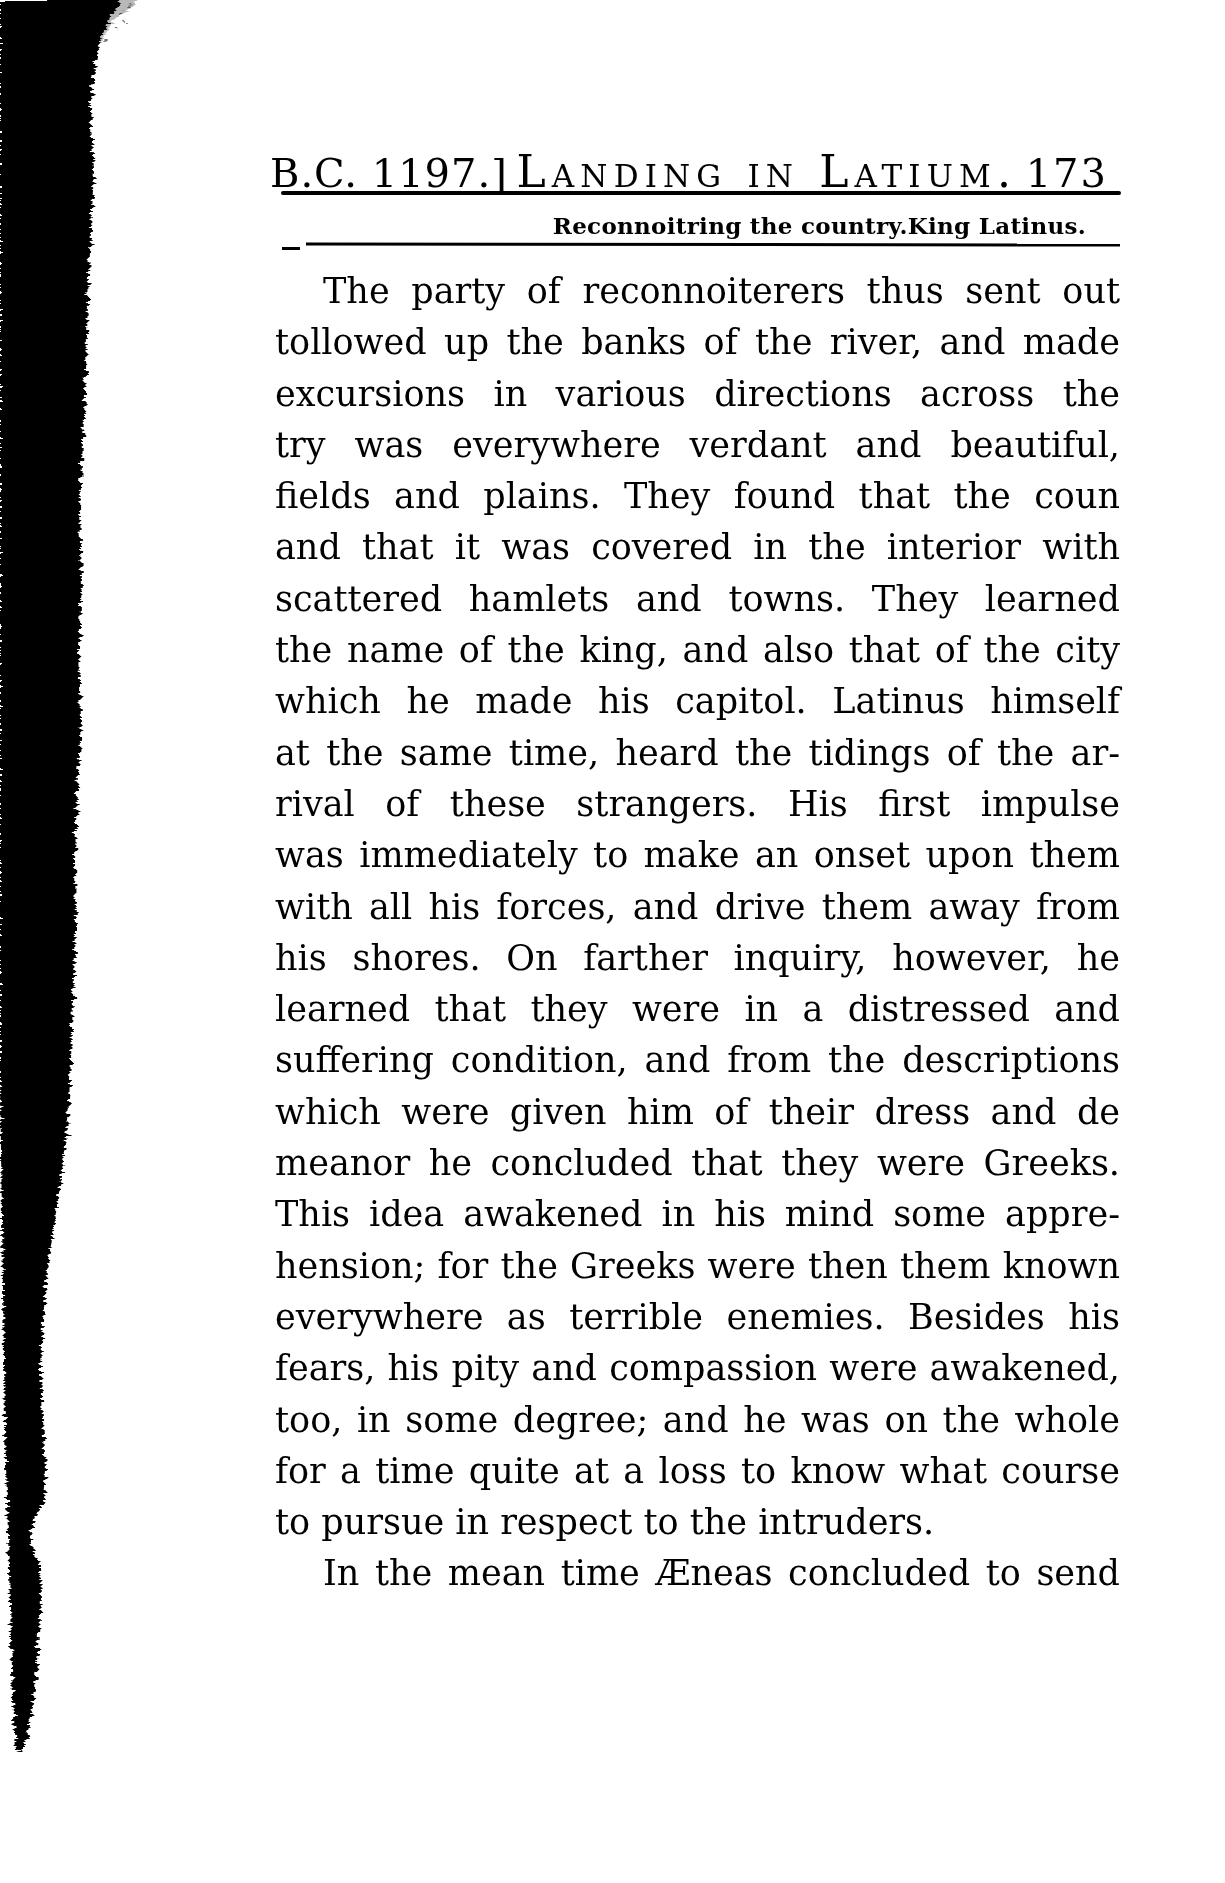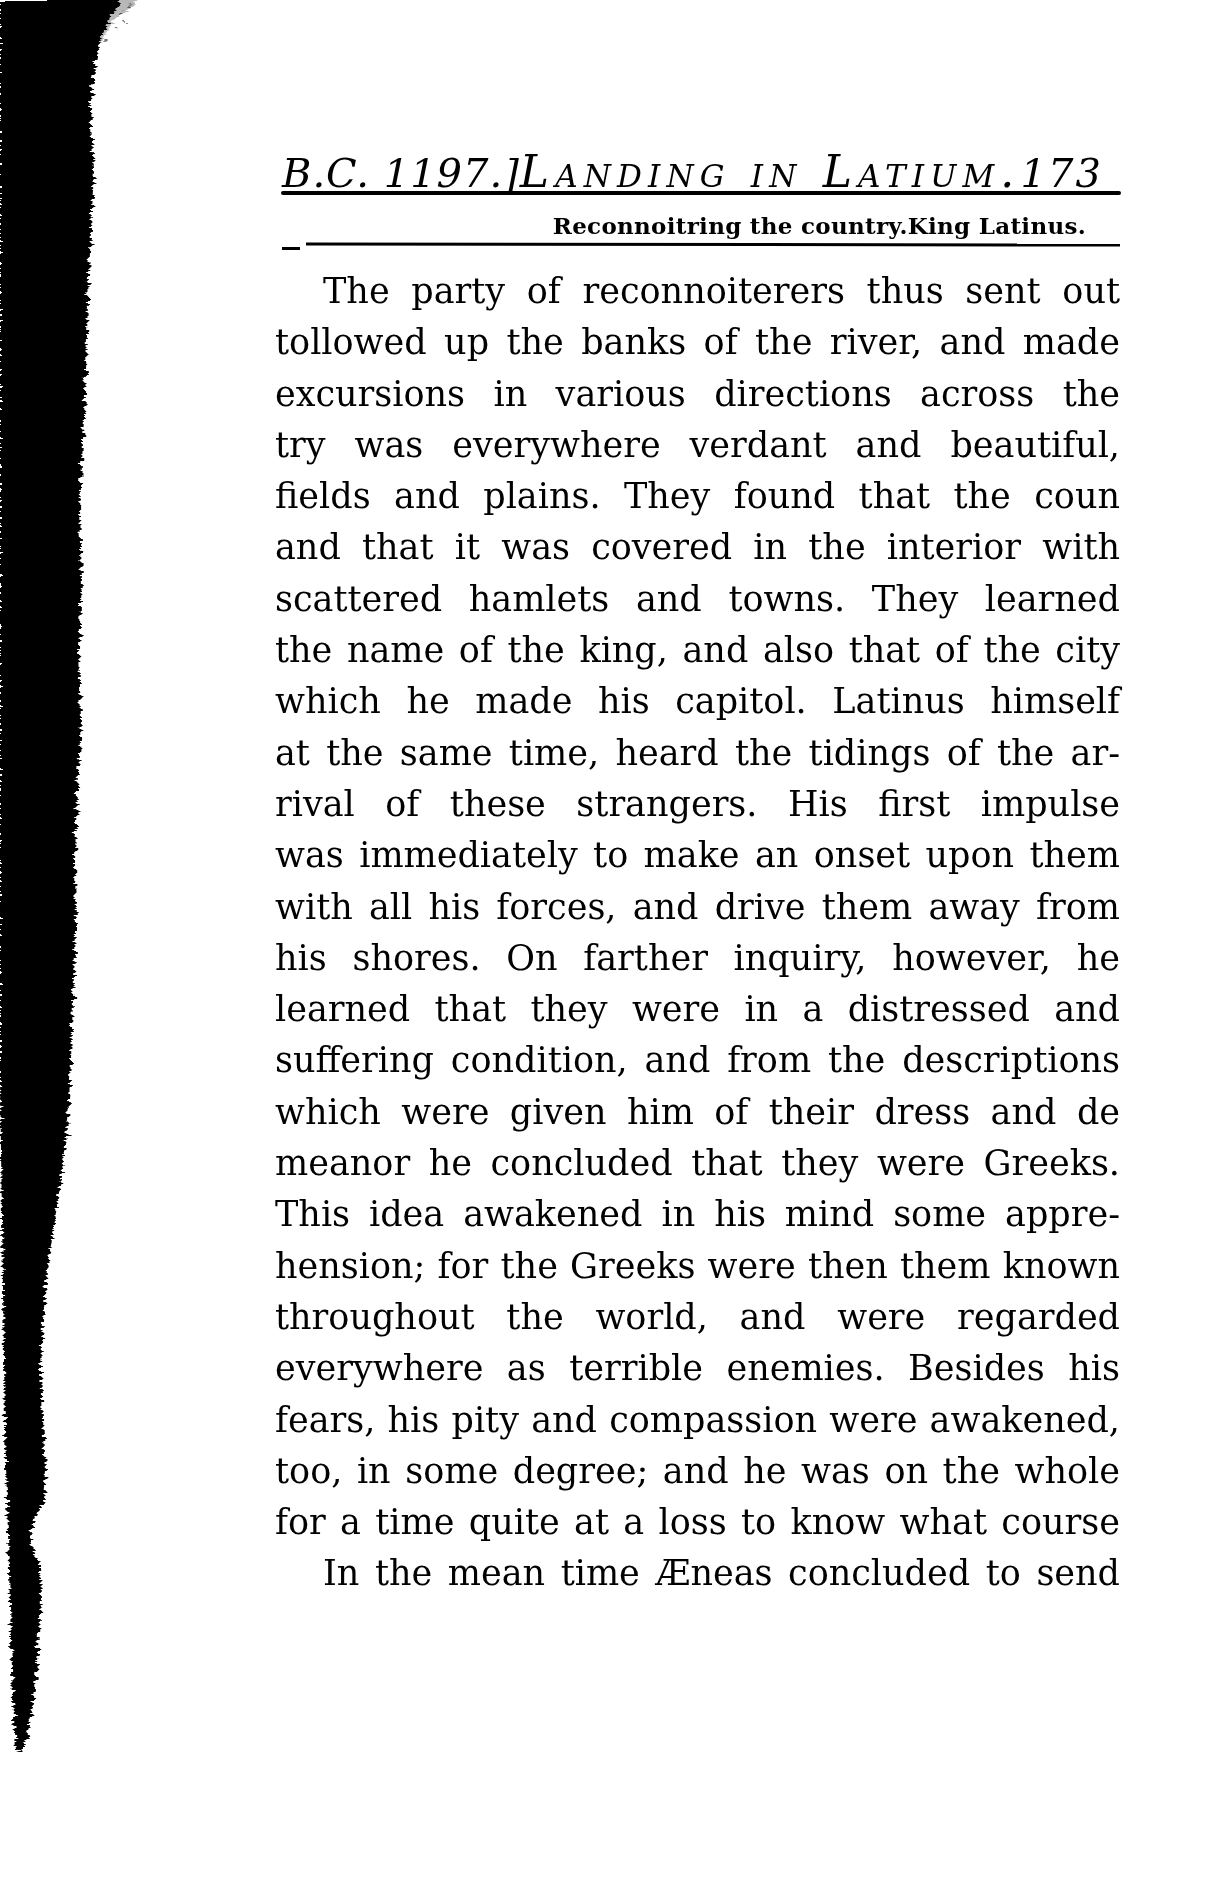--- a/index.html
+++ b/index.html
@@ -11,22 +11,22 @@
     position:relative;
     overflow:hidden;
   }
   .page{position:absolute;inset:0;}
 
   
   .gutter{position:absolute;left:0;top:0;}
 
   
   .header-row{
-    position:absolute;left:282px;top:118px;width:838px;height:62px;
-    display:flex;justify-content:flex-start;align-items:baseline;font-style:italic;
+    position:absolute;left:270px;top:118px;width:838px;height:62px;
+    display:flex;justify-content:space-between;align-items:baseline;
   }
   .era{font-size:40px;letter-spacing:1px;white-space:nowrap;}
   .title{
     font-size:44px;font-variant:small-caps;letter-spacing:.14em;
     white-space:nowrap;
     margin-top:28px;
   }
   .pagenum{font-size:40px;letter-spacing:2px;}
 
   .rule{position:absolute;background:#000;}
@@ -115,21 +115,21 @@
       <div class="line">rival of these strangers. His first impulse</div>
       <div class="line">was immediately to make an onset upon them</div>
       <div class="line">with all his forces, and drive them away from</div>
       <div class="line">his shores. On farther inquiry, however, he</div>
       <div class="line">learned that they were in a distressed and</div>
       <div class="line">suffering condition, and from the descriptions</div>
       <div class="line">which were given him of their dress and de</div>
       <div class="line">meanor he concluded that they were Greeks.</div>
       <div class="line">This idea awakened in his mind some appre-</div>
       <div class="line">hension; for the Greeks were then them known</div>
-      <div class="line">throughout the world, and were regarded</div>
       <div class="line">everywhere as terrible enemies. Besides his</div>
       <div class="line">fears, his pity and compassion were awakened,</div>
       <div class="line">too, in some degree; and he was on the whole</div>
       <div class="line">for a time quite at a loss to know what course</div>
+      <div class="line noj">to pursue in respect to the intruders.</div>
       <div class="line ind">In the mean time Æneas concluded to send</div>
     </div>
 
 </div>
 
 </body></html>

